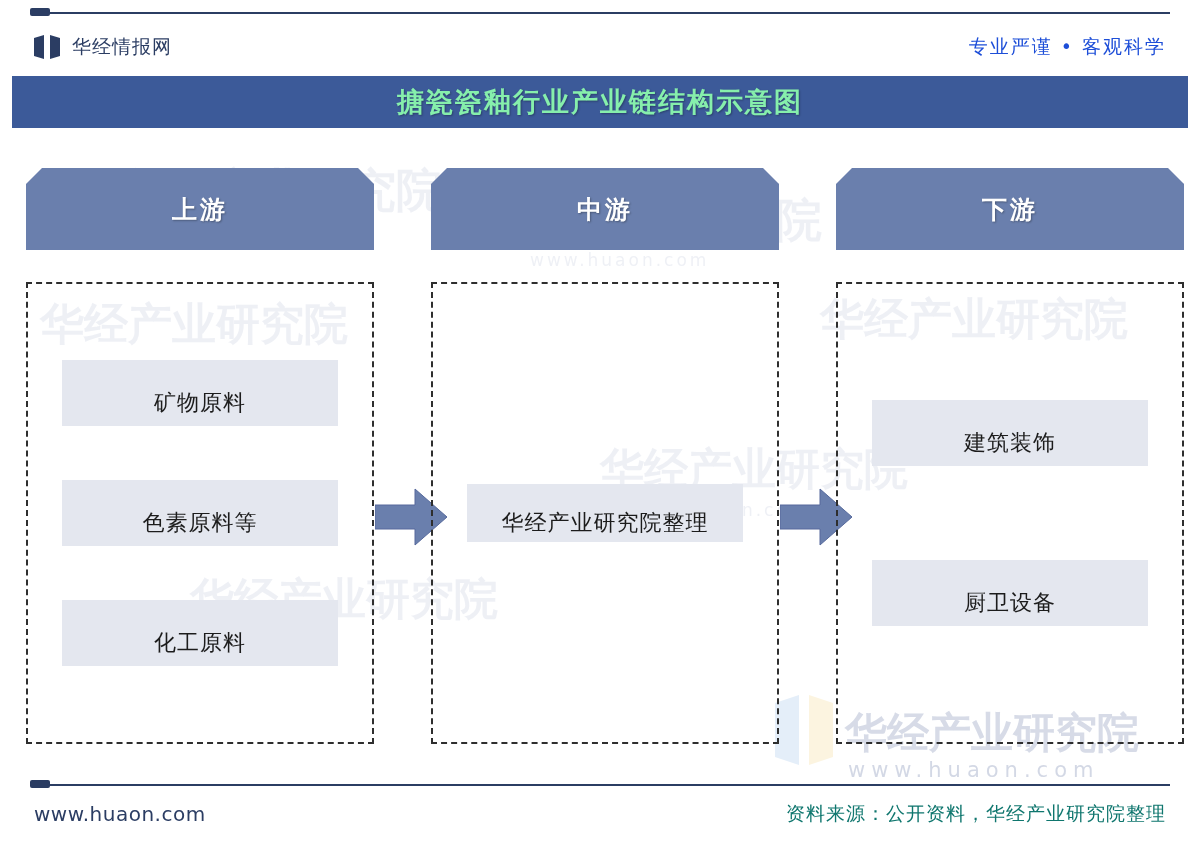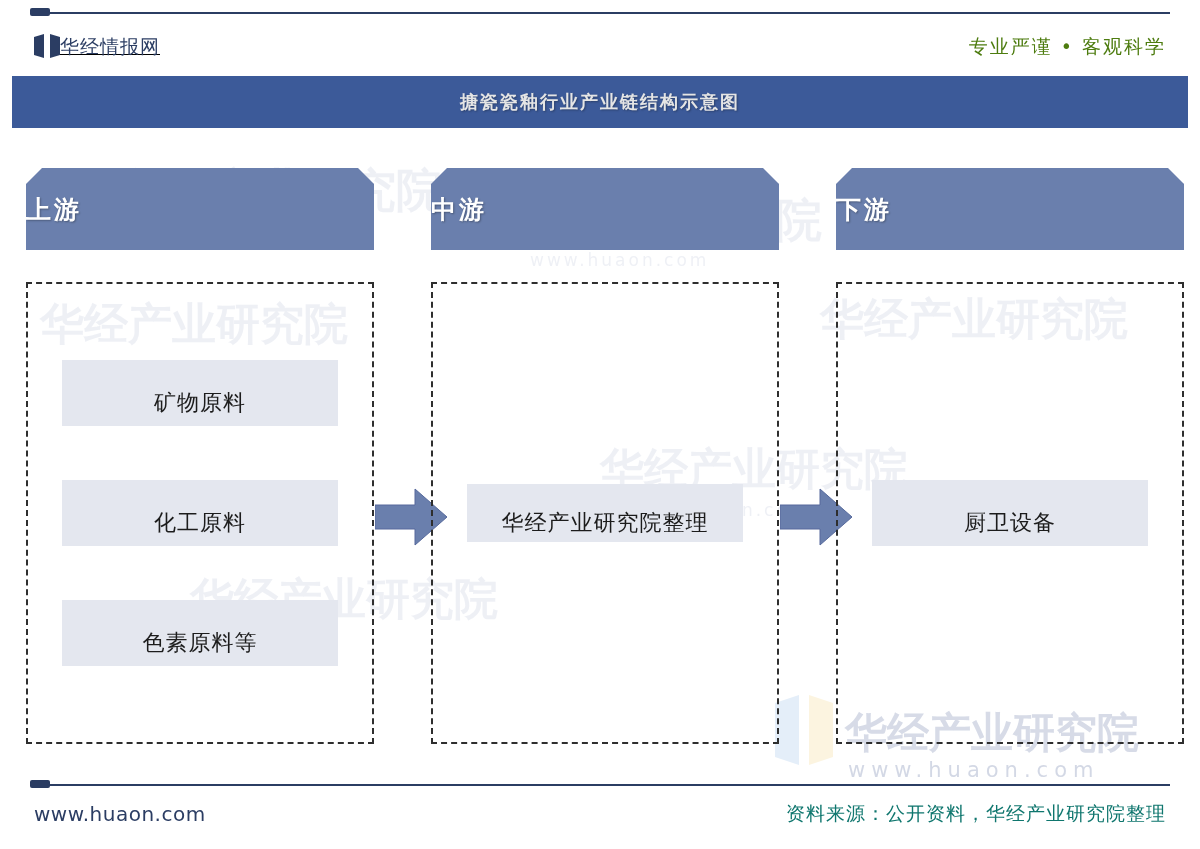--- a/index.html
+++ b/index.html
@@ -45,57 +45,57 @@
     top: 22px;
     width: 1200px;
     height: 50px;
     display: flex;
     align-items: center;
     justify-content: space-between;
     padding: 0 34px;
   }
   .brand {
     display: flex;
-    align-items: flex-start;
-    text-decoration: underline;
+    align-items: center;
+    gap: 12px;
   }
   .brand-logo {
     width: 26px;
     height: 24px;
     display: block;
   }
   .brand-name {
     font-size: 19px;
     color: #2b3d63;
     letter-spacing: 1px;
     font-family: "DejaVu Sans", "Liberation Sans", sans-serif;
   }
   .tagline {
     font-size: 19px;
-    color: #4d7c0f;
+    color: #1d4ed8;
     letter-spacing: 2px;
     font-family: "DejaVu Sans", "Liberation Sans", sans-serif;
   }
 
   
   .title-banner {
     position: absolute;
     left: 12px;
     top: 76px;
     width: 1176px;
     height: 52px;
     background: #3c5a99;
     display: flex;
     align-items: center;
     justify-content: center;
   }
   .title-text {
-    font-size: 18px;
+    font-size: 27px;
     font-weight: bold;
-    color: #e5e5e5;
+    color: #86efac;
     letter-spacing: 2px;
     font-family: "DejaVu Sans", "Liberation Sans", sans-serif;
     text-shadow: 1px 1px 2px rgba(0,0,0,0.30);
   }
 
   
   .wm-layer {
     position: absolute;
     left: 0; top: 130px;
     width: 1200px; height: 650px;
@@ -143,21 +143,21 @@
   .col-down { left: 836px; }
 
   .col-head {
     position: absolute;
     top: 38px;
     width: 348px;
     height: 82px;
     background: #6a7fad;
     display: flex;
     align-items: center;
-    justify-content: flex-start;
+    justify-content: center;
     clip-path: polygon(0 16px, 16px 0, calc(100% - 16px) 0, 100% 16px, 100% 100%, 0 100%);
     box-shadow: 2px 3px 4px rgba(0,0,0,0.16);
   }
   .col-head-label {
     font-size: 25px;
     font-weight: bold;
     color: #ffffff;
     letter-spacing: 3px;
     font-family: "DejaVu Sans", "Liberation Sans", sans-serif;
     text-shadow: 1px 1px 2px rgba(0,0,0,0.30);
@@ -299,24 +299,24 @@
 
     <div class="col col-up">
       <div class="col-head">
         <span class="col-head-label">上游</span>
       </div>
       <div class="col-body">
         <div class="node">
           <span class="node-label">矿物原料</span>
         </div>
         <div class="node">
+          <span class="node-label">色素原料等</span>
+        </div>
+        <div class="node">
           <span class="node-label">化工原料</span>
-        </div>
-        <div class="node">
-          <span class="node-label">色素原料等</span>
         </div>
       </div>
     </div>
 
     <svg class="arrow arrow-1" viewBox="0 0 72 64">
       <polygon points="0,20 40,20 40,4 72,32 40,60 40,44 0,44" fill="#6a7fad" stroke="#56699c" stroke-width="1"></polygon>
     </svg>
 
     <div class="col col-mid">
       <div class="col-head">
@@ -331,20 +331,23 @@
 
     <svg class="arrow arrow-2" viewBox="0 0 72 64">
       <polygon points="0,20 40,20 40,4 72,32 40,60 40,44 0,44" fill="#6a7fad" stroke="#56699c" stroke-width="1"></polygon>
     </svg>
 
     <div class="col col-down">
       <div class="col-head">
         <span class="col-head-label">下游</span>
       </div>
       <div class="col-body">
+        <div class="node">
+          <span class="node-label">建筑装饰</span>
+        </div>
         <div class="node">
           <span class="node-label">厨卫设备</span>
         </div>
       </div>
     </div>
 
   </div>
 
   <div class="footer-rule"></div>
   <div class="footer-rule-cap"></div>

